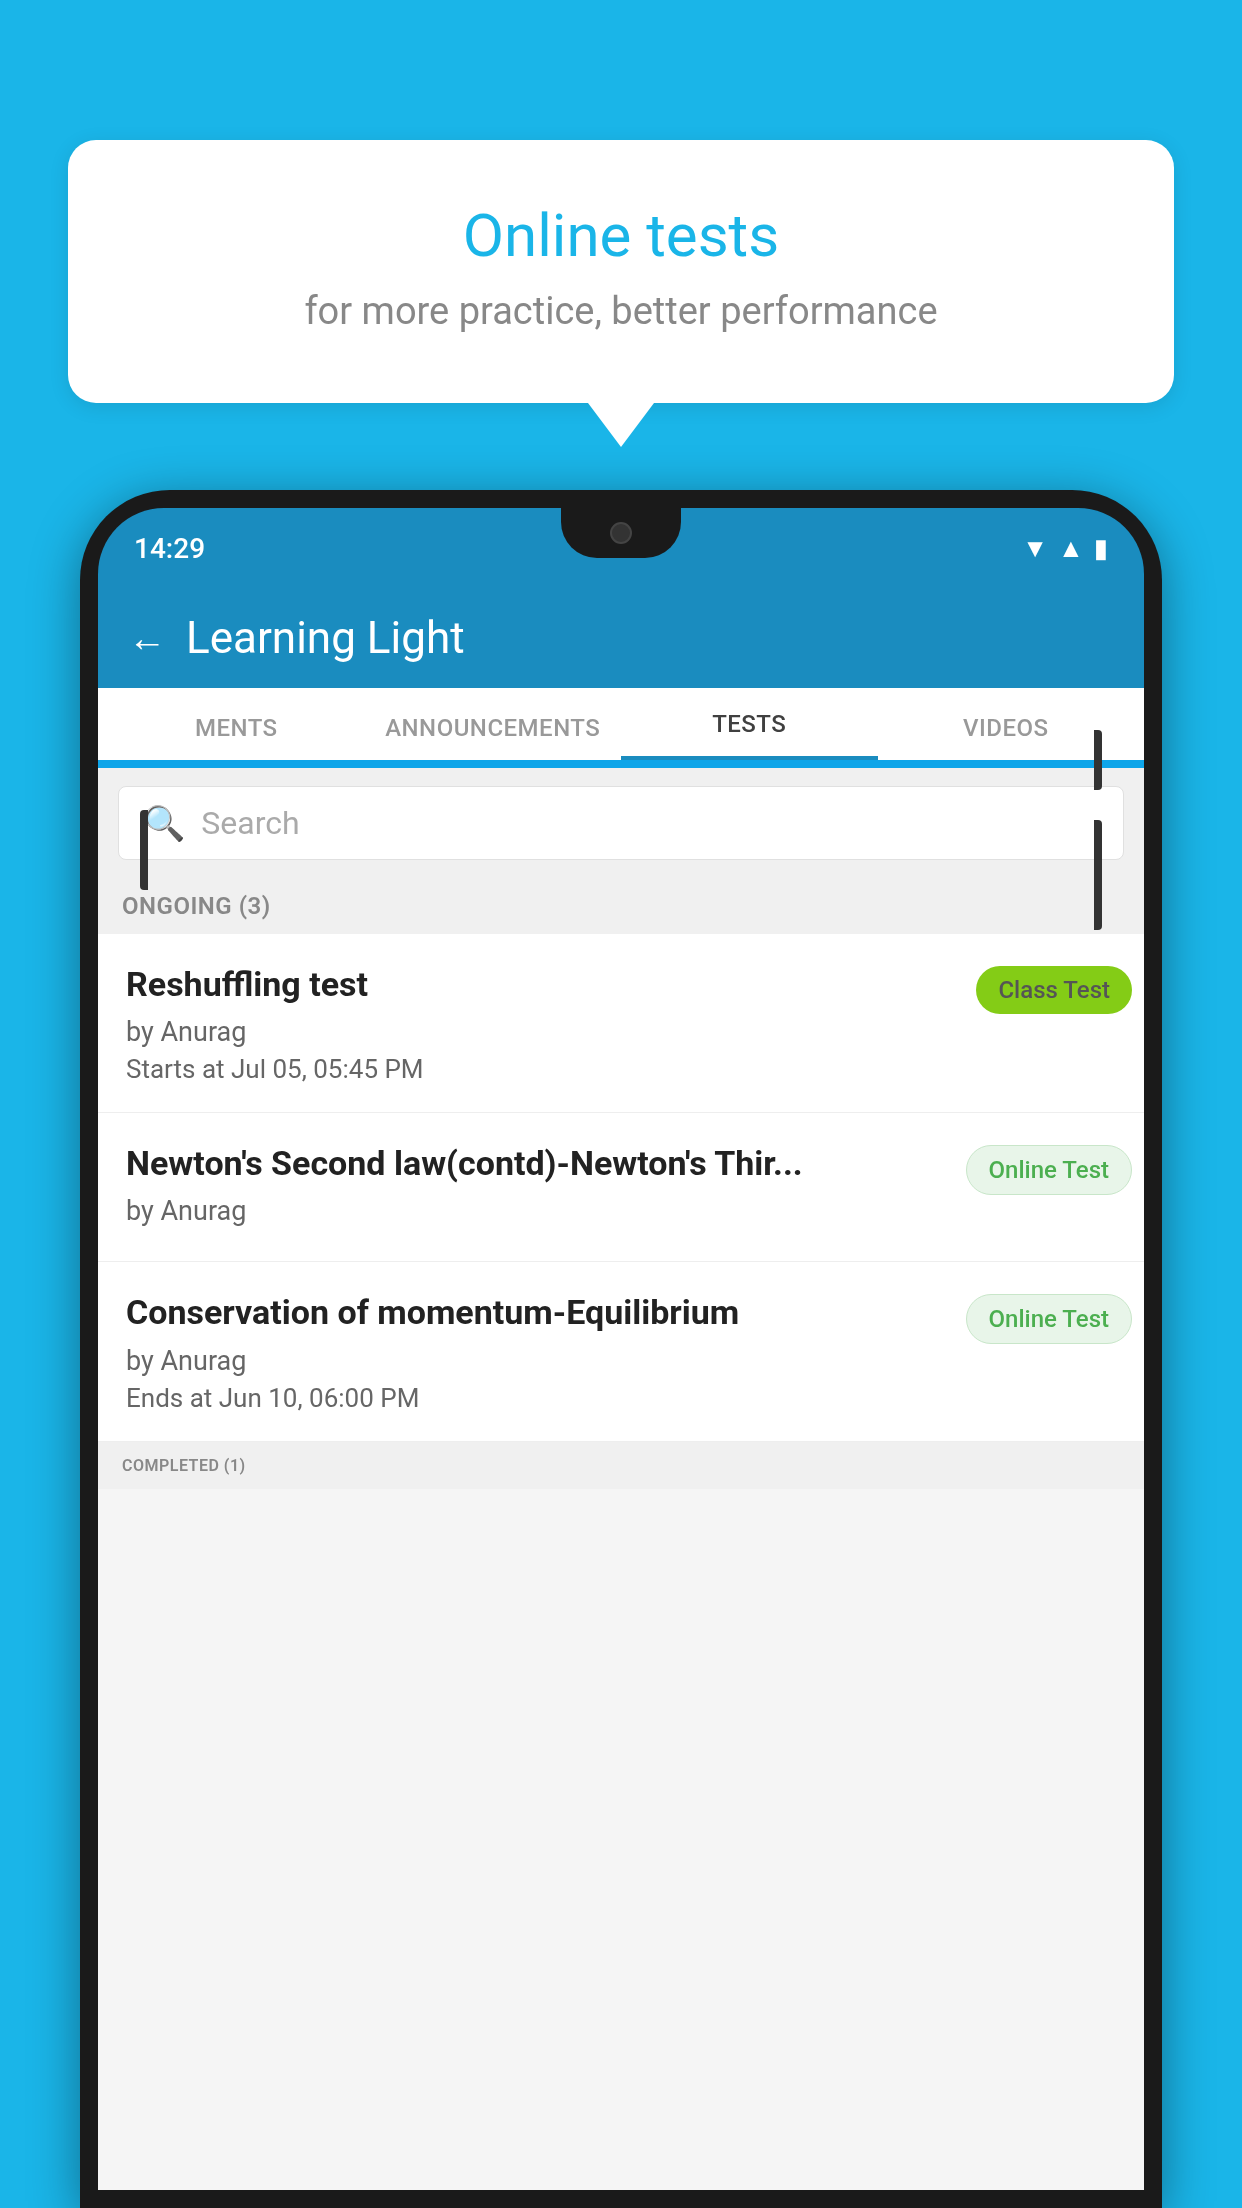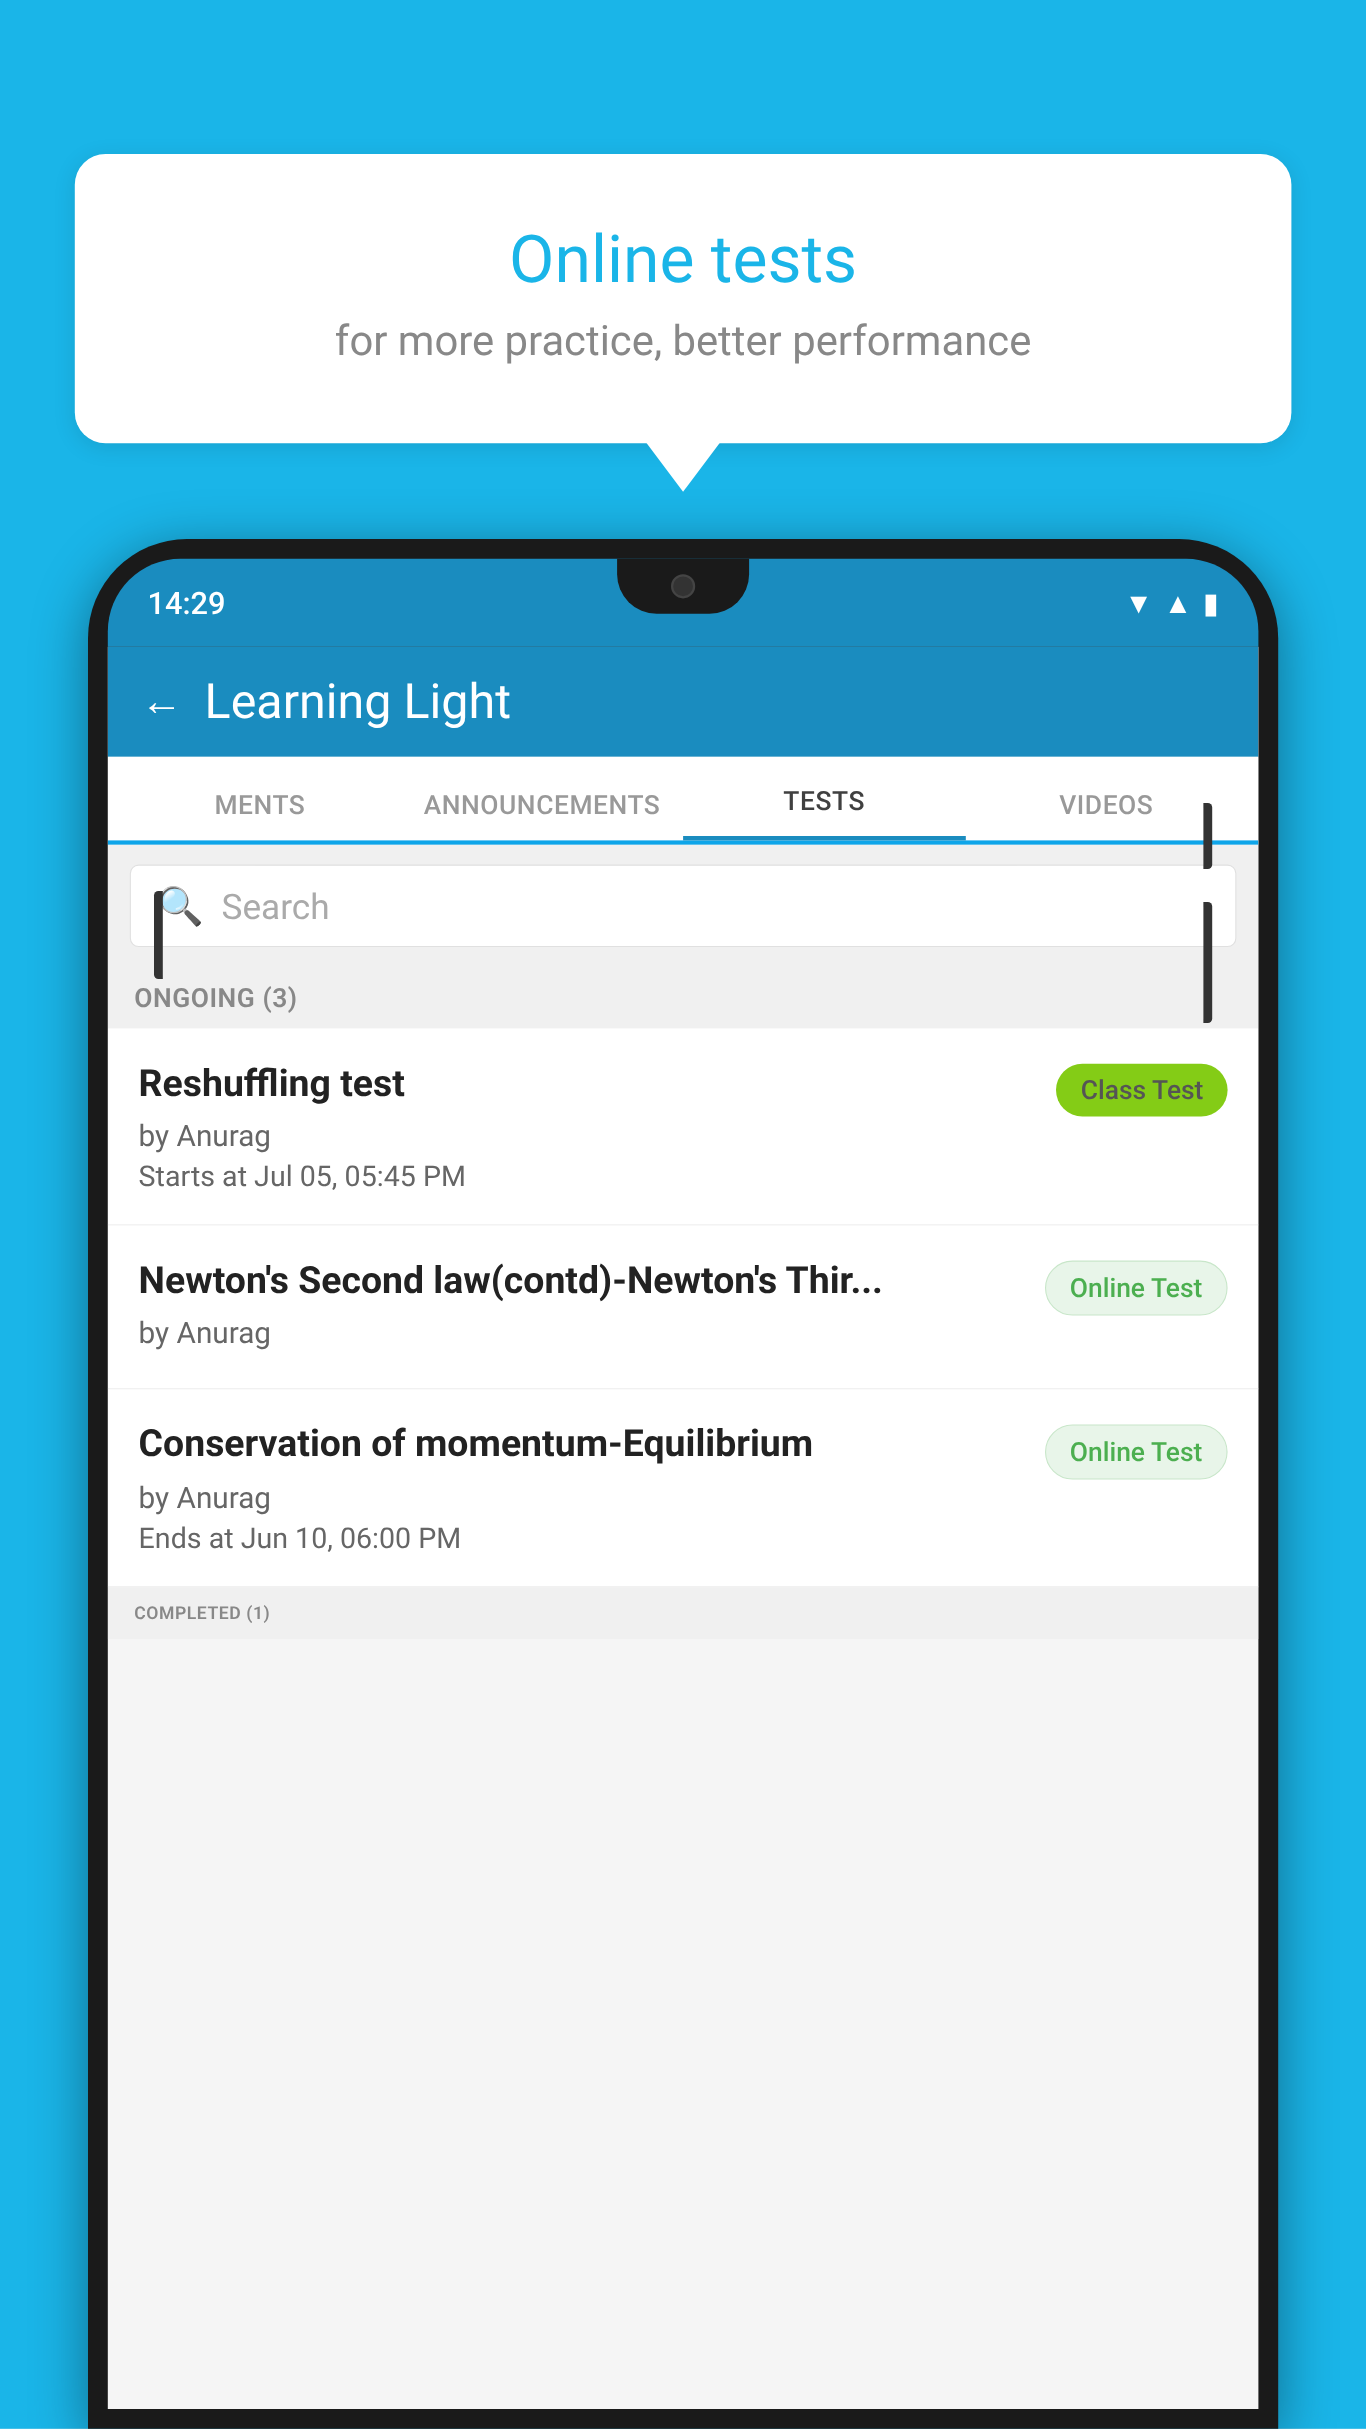--- a/index.html
+++ b/index.html
@@ -127,21 +127,21 @@
     .app-title {
       color: #fff;
       font-size: 44px;
       font-weight: 400;
     }
 
     
     .tabs-bar {
       background: #fff;
       display: flex;
-      border-bottom: 4px solid #0ea5e9;
+      border-bottom: 8px solid #0ea5e9;
       height: 80px;
       align-items: flex-end;
       padding: 0 10px;
     }
     .tab-item {
       flex: 1;
       text-align: center;
       font-size: 24px;
       font-weight: 500;
       color: #999;
@@ -187,21 +187,21 @@
       font-size: 24px;
       font-weight: 600;
       letter-spacing: 0.5px;
     }
 
     
     .tests-list {
       background: #fff;
     }
     .test-item {
-      padding: 28px 28px 28px 28px;
+      padding: 28px 12px 28px 28px;
       border-bottom: 1px solid #eee;
       display: flex;
       justify-content: space-between;
       align-items: flex-start;
     }
     .test-info {
       flex: 1;
       padding-right: 16px;
     }
     .test-name {

